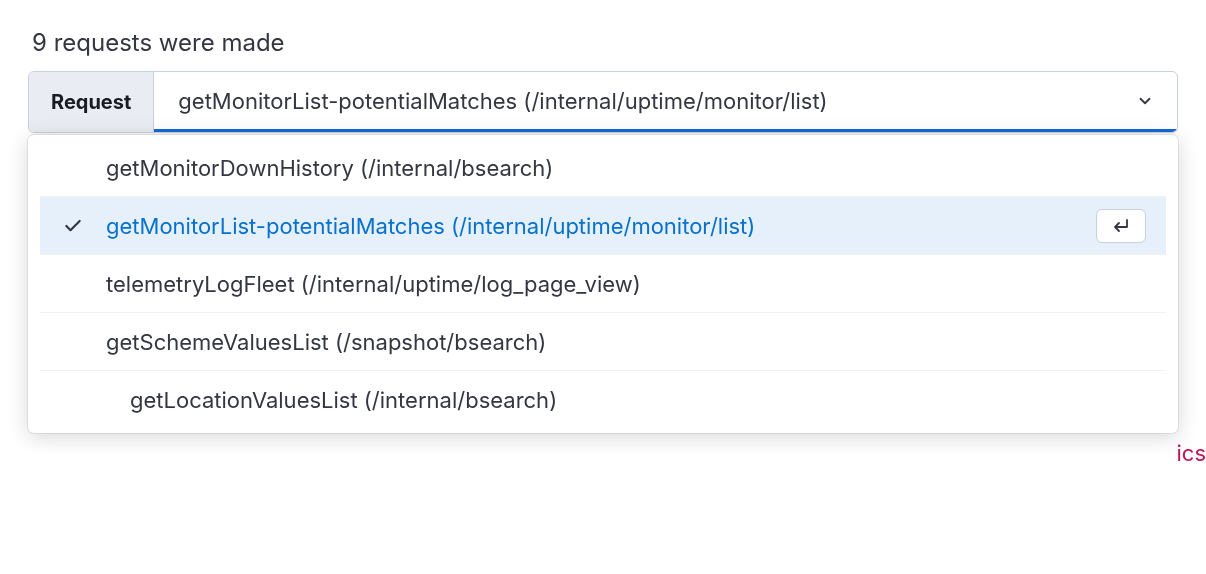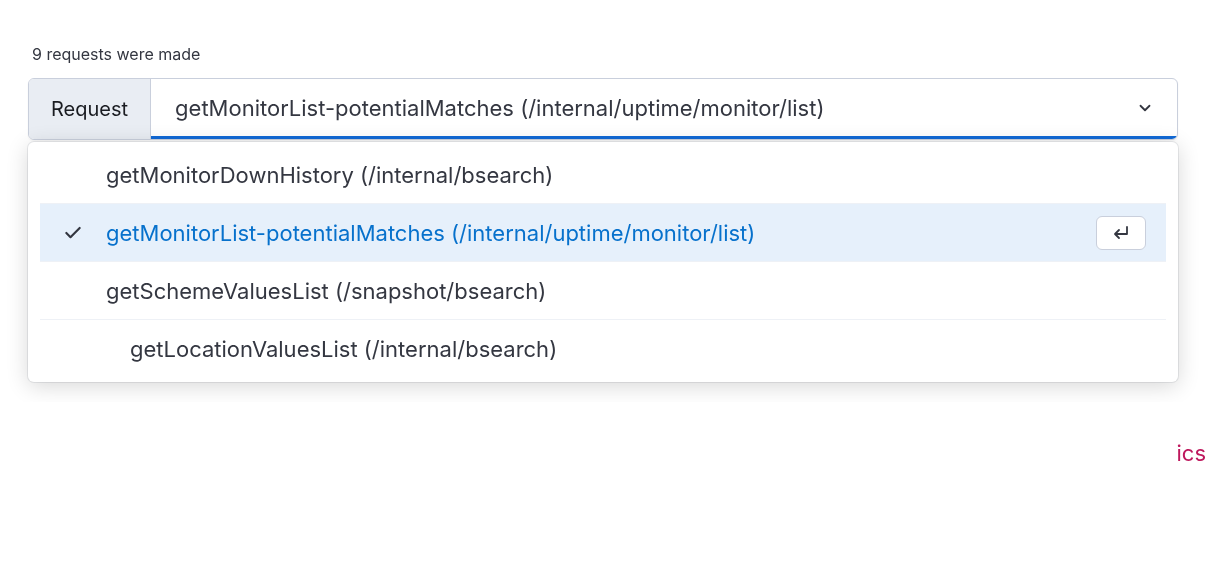--- a/index.html
+++ b/index.html
@@ -6,38 +6,38 @@
     body {
       margin: 0;
       padding: 20px 28px;
       font-family: "Inter", -apple-system, BlinkMacSystemFont, "Segoe UI", Roboto, Helvetica, Arial, sans-serif;
       color: #343741;
       background: #fff;
       font-size: 16px;
     }
 
     .status-text {
-      font-size: 16px;
+      font-size: 24px;
       color: #343741;
-      margin: 24px 0 14px 4px;
+      margin: 8px 0 14px 4px;
     }
 
     .select-wrap {
       display: flex;
       align-items: stretch;
       border: 1px solid #c9cfdc;
       border-radius: 6px;
       box-shadow: 0 1px 2px rgba(0,0,0,0.05);
       height: 62px;
       overflow: hidden;
     }
     .select-prefix {
       background: #e9edf3;
       color: #1a1c21;
-      font-weight: 400;
+      font-weight: 700;
       font-size: 20px;
       padding: 8px 22px;
       display: flex;
       align-items: center;
       border-right: 1px solid #c9cfdc;
     }
     .select-value-area {
       flex: 1;
       display: flex;
       align-items: center;
@@ -154,20 +154,23 @@
         </span>
         <span>getMonitorList-potentialMatches (/internal/uptime/monitor/list)</span>
         <span class="enter-badge">
           <svg width="24" height="20" viewBox="0 0 24 20" stroke-width="1.8" stroke-linecap="round" stroke-linejoin="round">
             <path d="M18 4 v7 H7"></path>
             <path d="M10 7 L6 11 L10 15"></path>
           </svg>
         </span>
       </div>
       <div class="option">
+        <span>telemetryLogFleet (/internal/uptime/log_page_view)</span>
+      </div>
+      <div class="option">
         <span>getSchemeValuesList (/snapshot/bsearch)</span>
       </div>
       <div class="option">
         <span>getLocationValuesList (/internal/bsearch)</span>
       </div>
     </div>
 </div>
 
 <span class="bg-bleed">ics</span>
 

